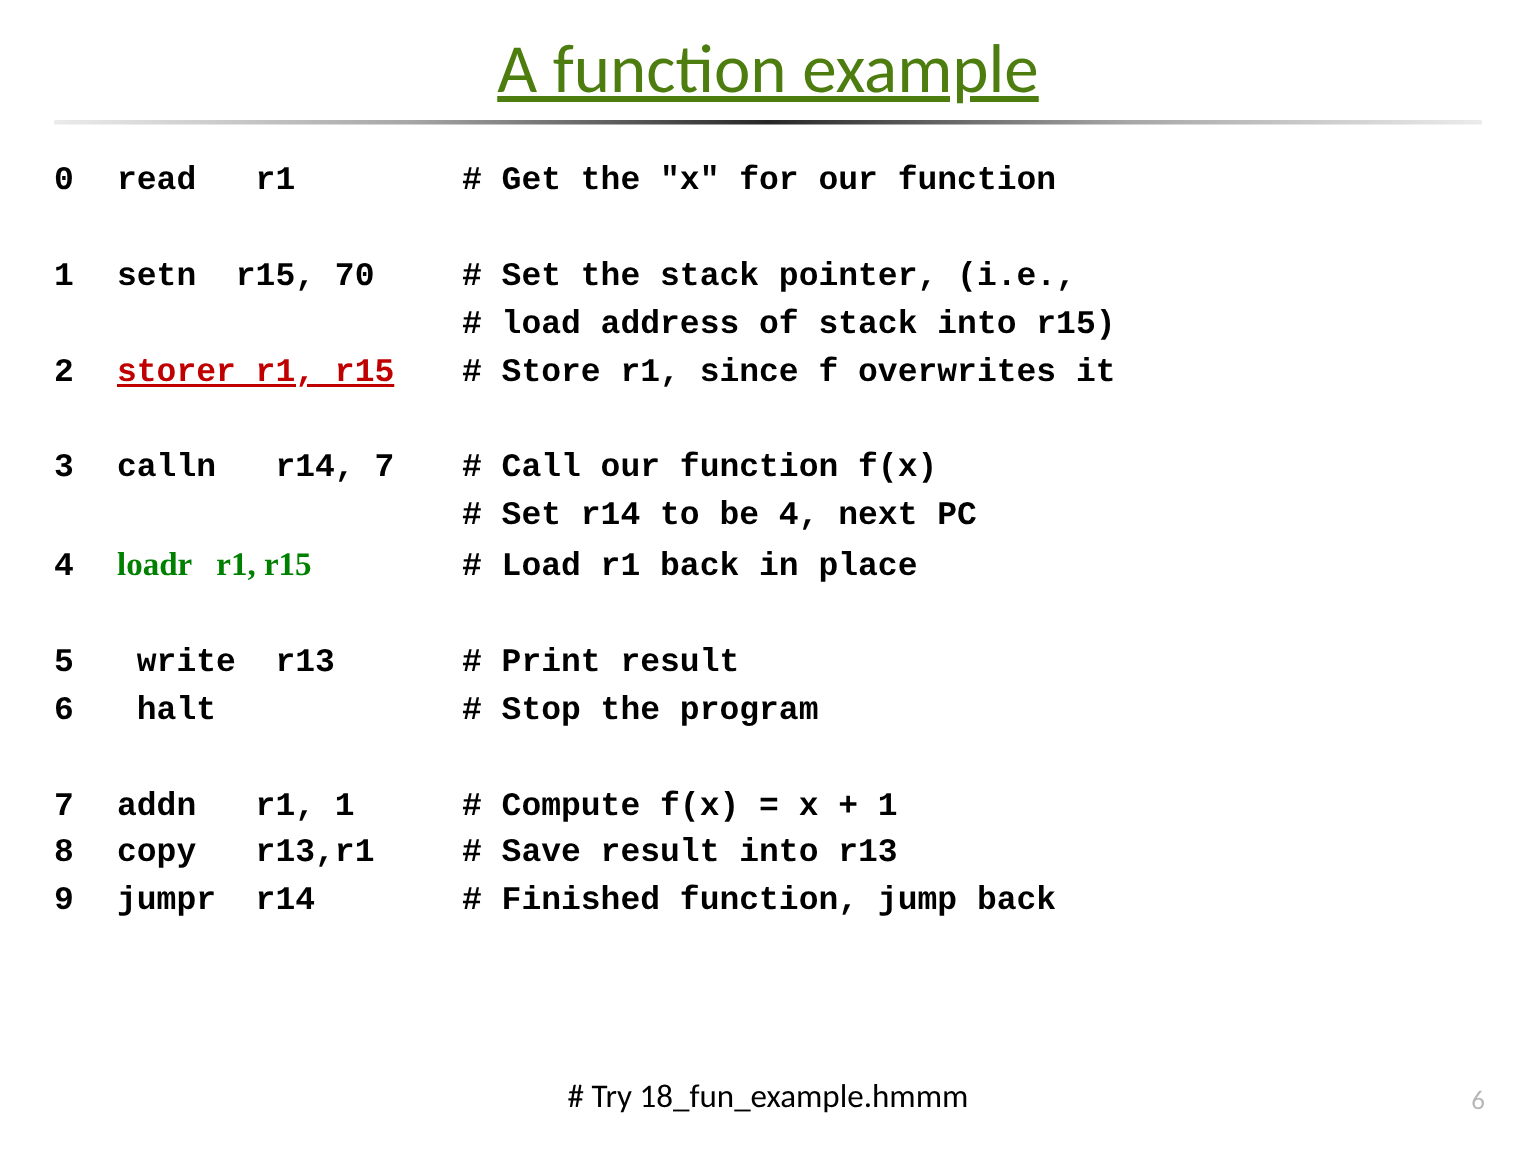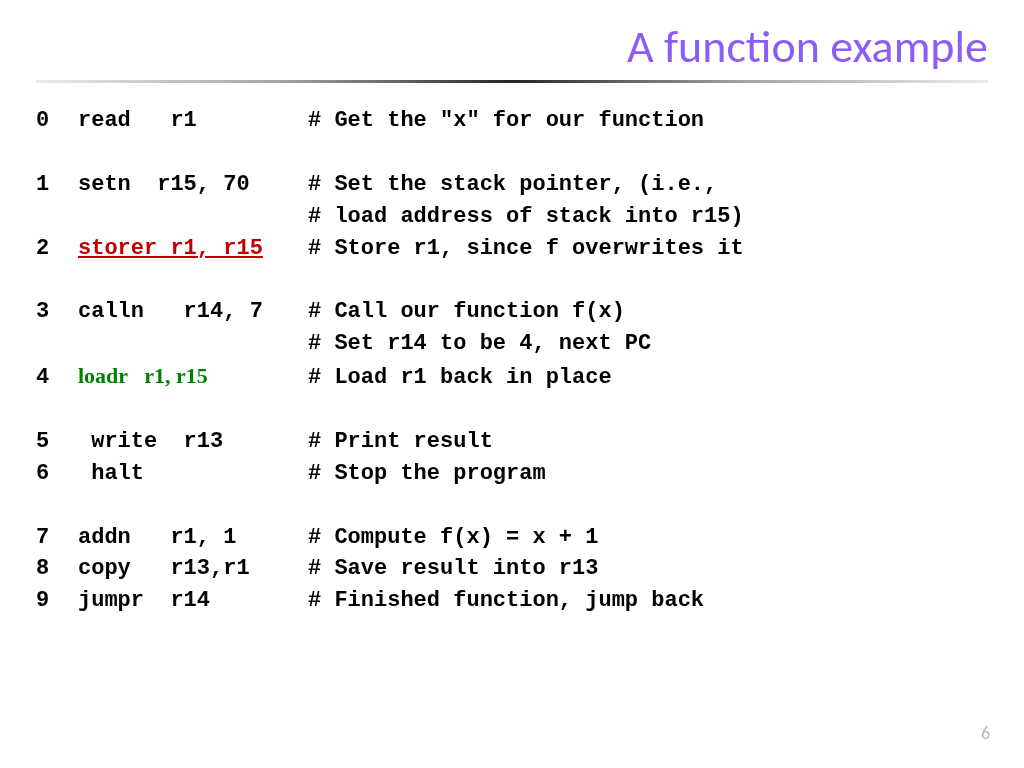--- a/index.html
+++ b/index.html
@@ -13,25 +13,26 @@
     overflow: hidden;
   }
   .slide {
     position: relative;
     width: 1024px;
     height: 768px;
     box-sizing: border-box;
     padding: 18px 36px 0 36px;
   }
   .title {
-    text-align: right;
+    text-align: center;
     font-size: 46px;
     font-weight: 400;
     margin: 0 0 6px 0;
-    color: #8b5cf6;
+    color: #4d7c0f;
+    text-decoration: underline;
   }
   .rule {
     height: 3px;
     width: 100%;
     background: linear-gradient(to right,
       rgba(0,0,0,0.08) 0%,
       rgba(0,0,0,0.35) 25%,
       rgba(0,0,0,0.85) 50%,
       rgba(0,0,0,0.35) 75%,
       rgba(0,0,0,0.08) 100%);
@@ -71,14 +72,15 @@
 </style>
 </head>
 <body>
 
 <div class="slide">
   <h1 class="title">A function example</h1>
   <div class="rule"></div>
 
   <div class="code" id="code"><span class="row"><span class="num">0</span><span class="instr ">read   r1</span><span># Get the "x" for our function</span></span><span class="row">&nbsp;</span><span class="row"><span class="num">1</span><span class="instr ">setn  r15, 70</span><span># Set the stack pointer, (i.e.,</span></span><span class="row"><span class="num"></span><span class="instr "></span><span># load address of stack into r15)</span></span><span class="row"><span class="num">2</span><span class="instr red">storer r1, r15</span><span># Store r1, since f overwrites it</span></span><span class="row">&nbsp;</span><span class="row"><span class="num">3</span><span class="instr ">calln   r14, 7</span><span># Call our function f(x)</span></span><span class="row"><span class="num"></span><span class="instr "></span><span># Set r14 to be 4, next PC</span></span><span class="row"><span class="num">4</span><span class="instr green">loadr   r1, r15</span><span># Load r1 back in place</span></span><span class="row">&nbsp;</span><span class="row"><span class="num">5</span><span class="instr "> write  r13</span><span># Print result</span></span><span class="row"><span class="num">6</span><span class="instr "> halt</span><span># Stop the program</span></span><span class="row">&nbsp;</span><span class="row"><span class="num">7</span><span class="instr ">addn   r1, 1</span><span># Compute f(x) = x + 1</span></span><span class="row"><span class="num">8</span><span class="instr ">copy   r13,r1</span><span># Save result into r13</span></span><span class="row"><span class="num">9</span><span class="instr ">jumpr  r14</span><span># Finished function, jump back</span></span></div>
 
+  <div class="footnote"># Try 18_fun_example.hmmm</div>
   <div class="page-num">6</div>
 </div>
 
 </body></html>

